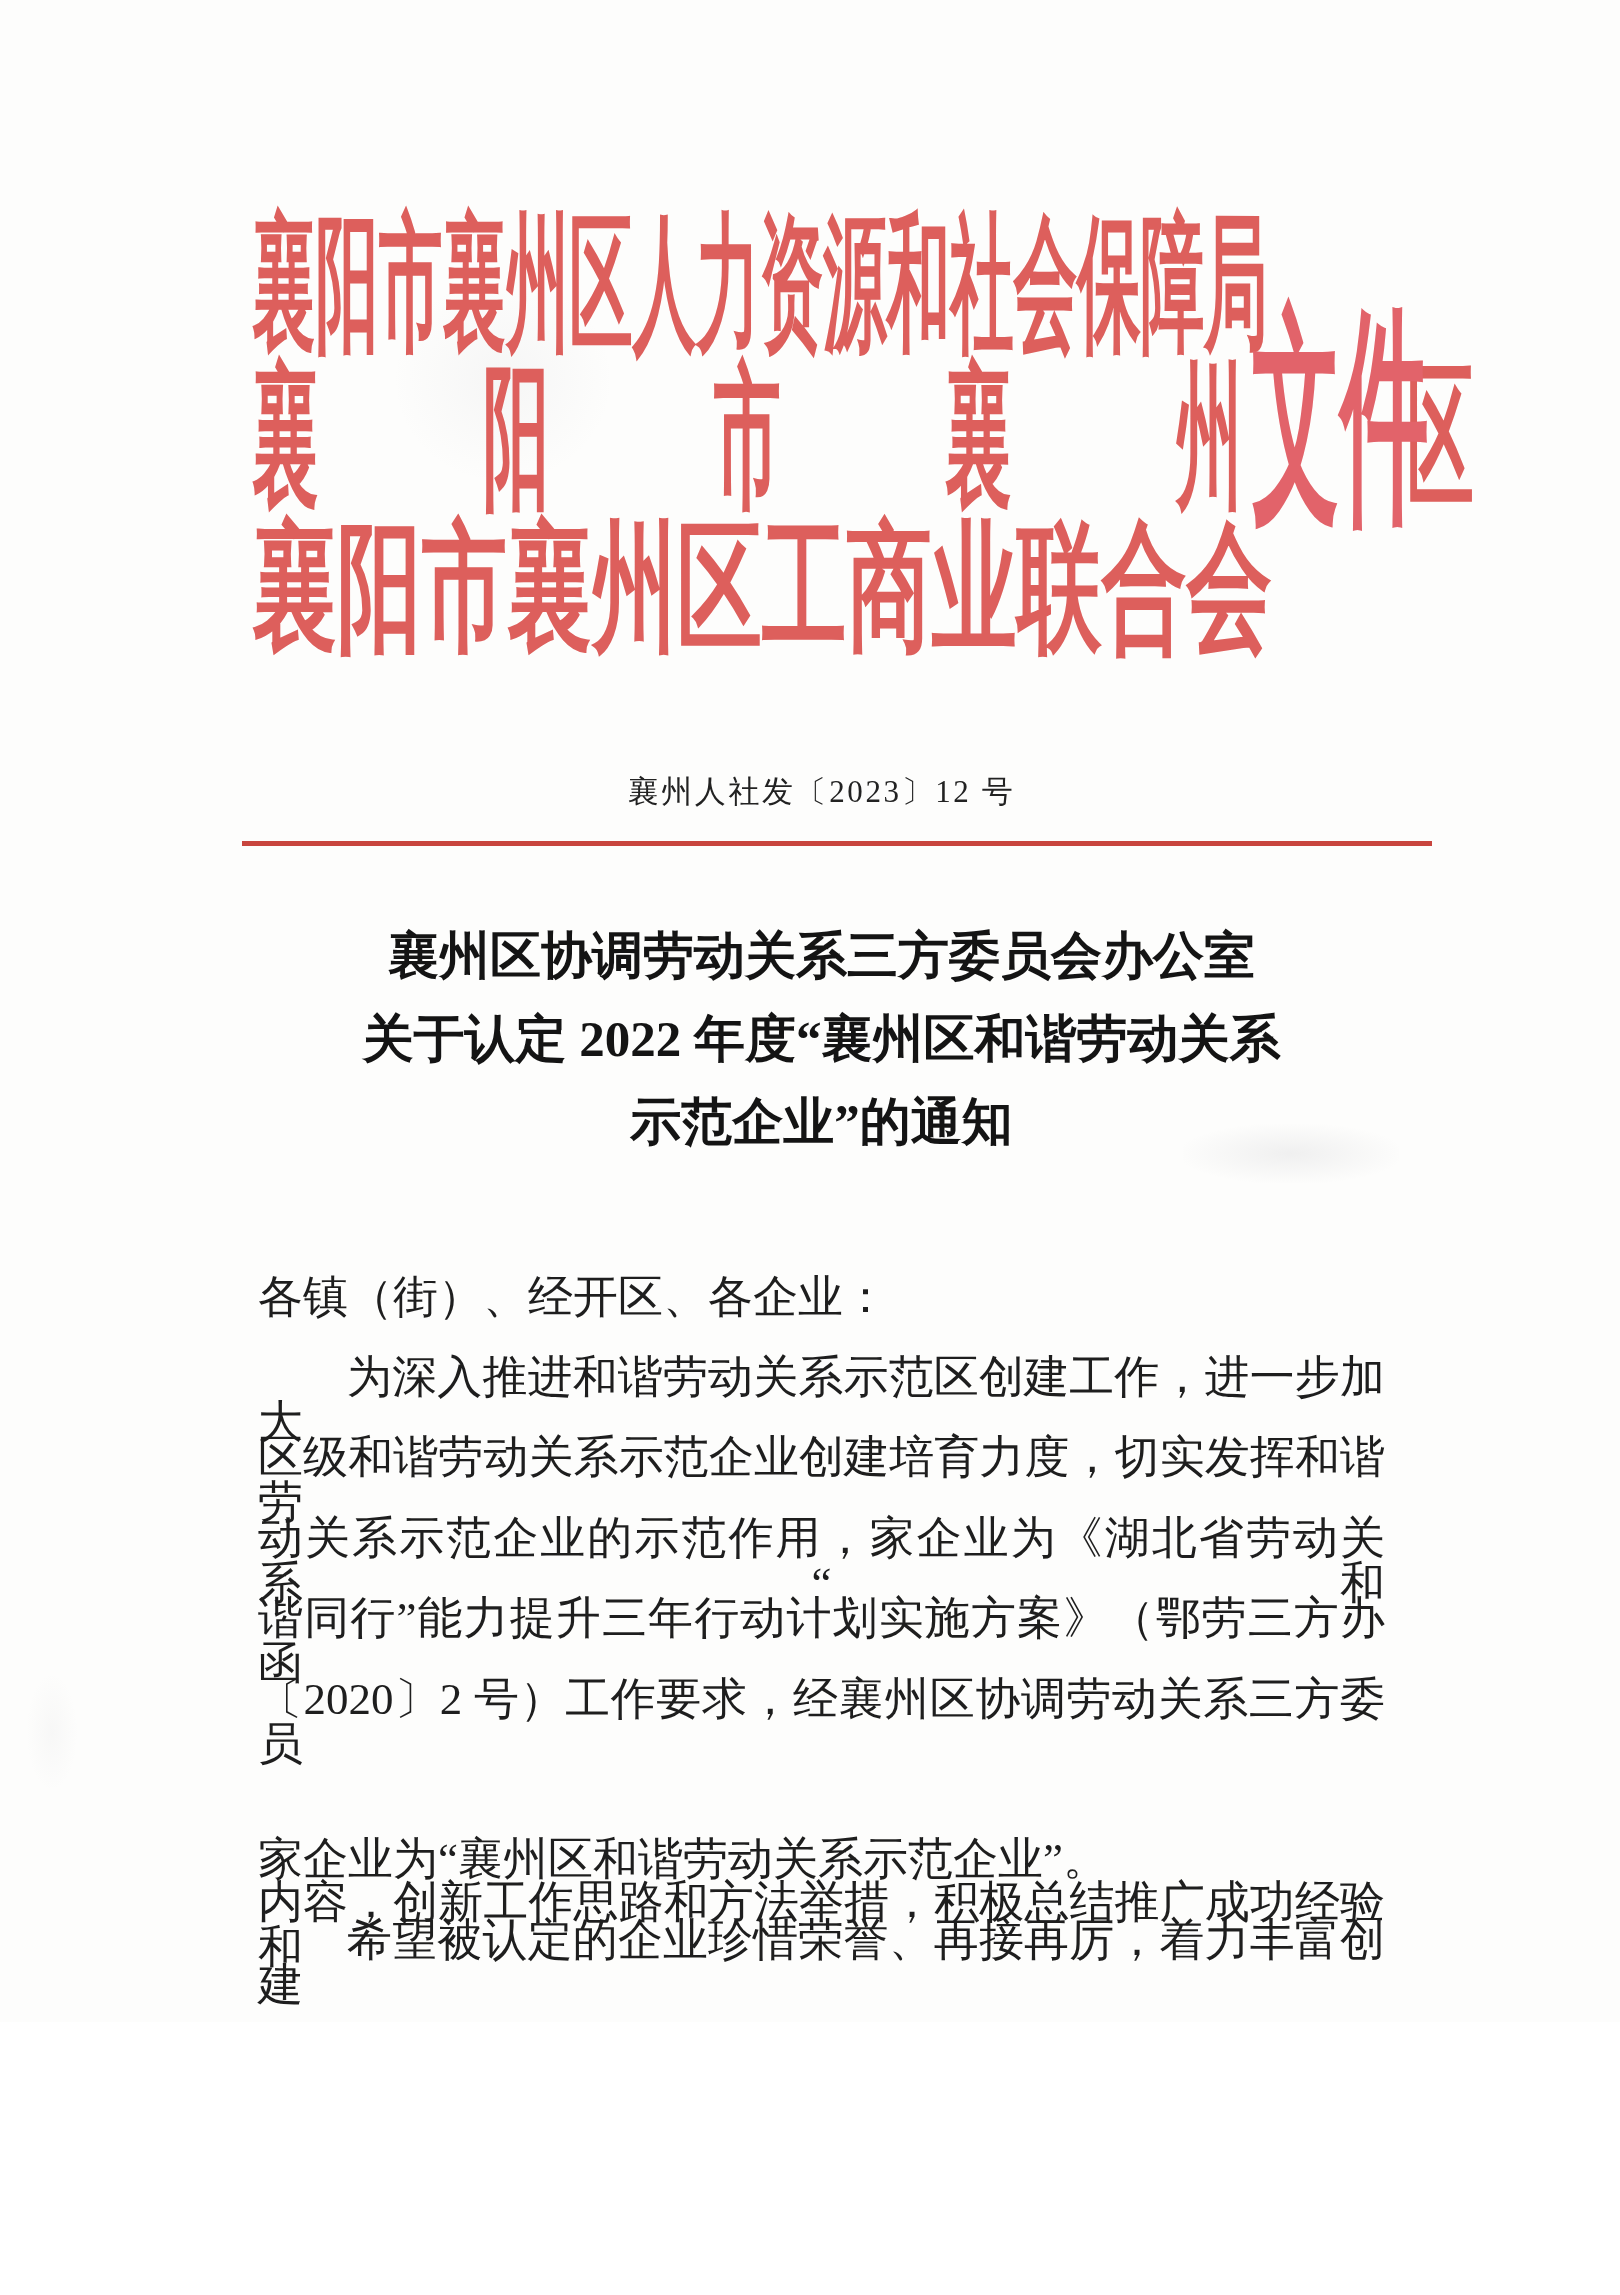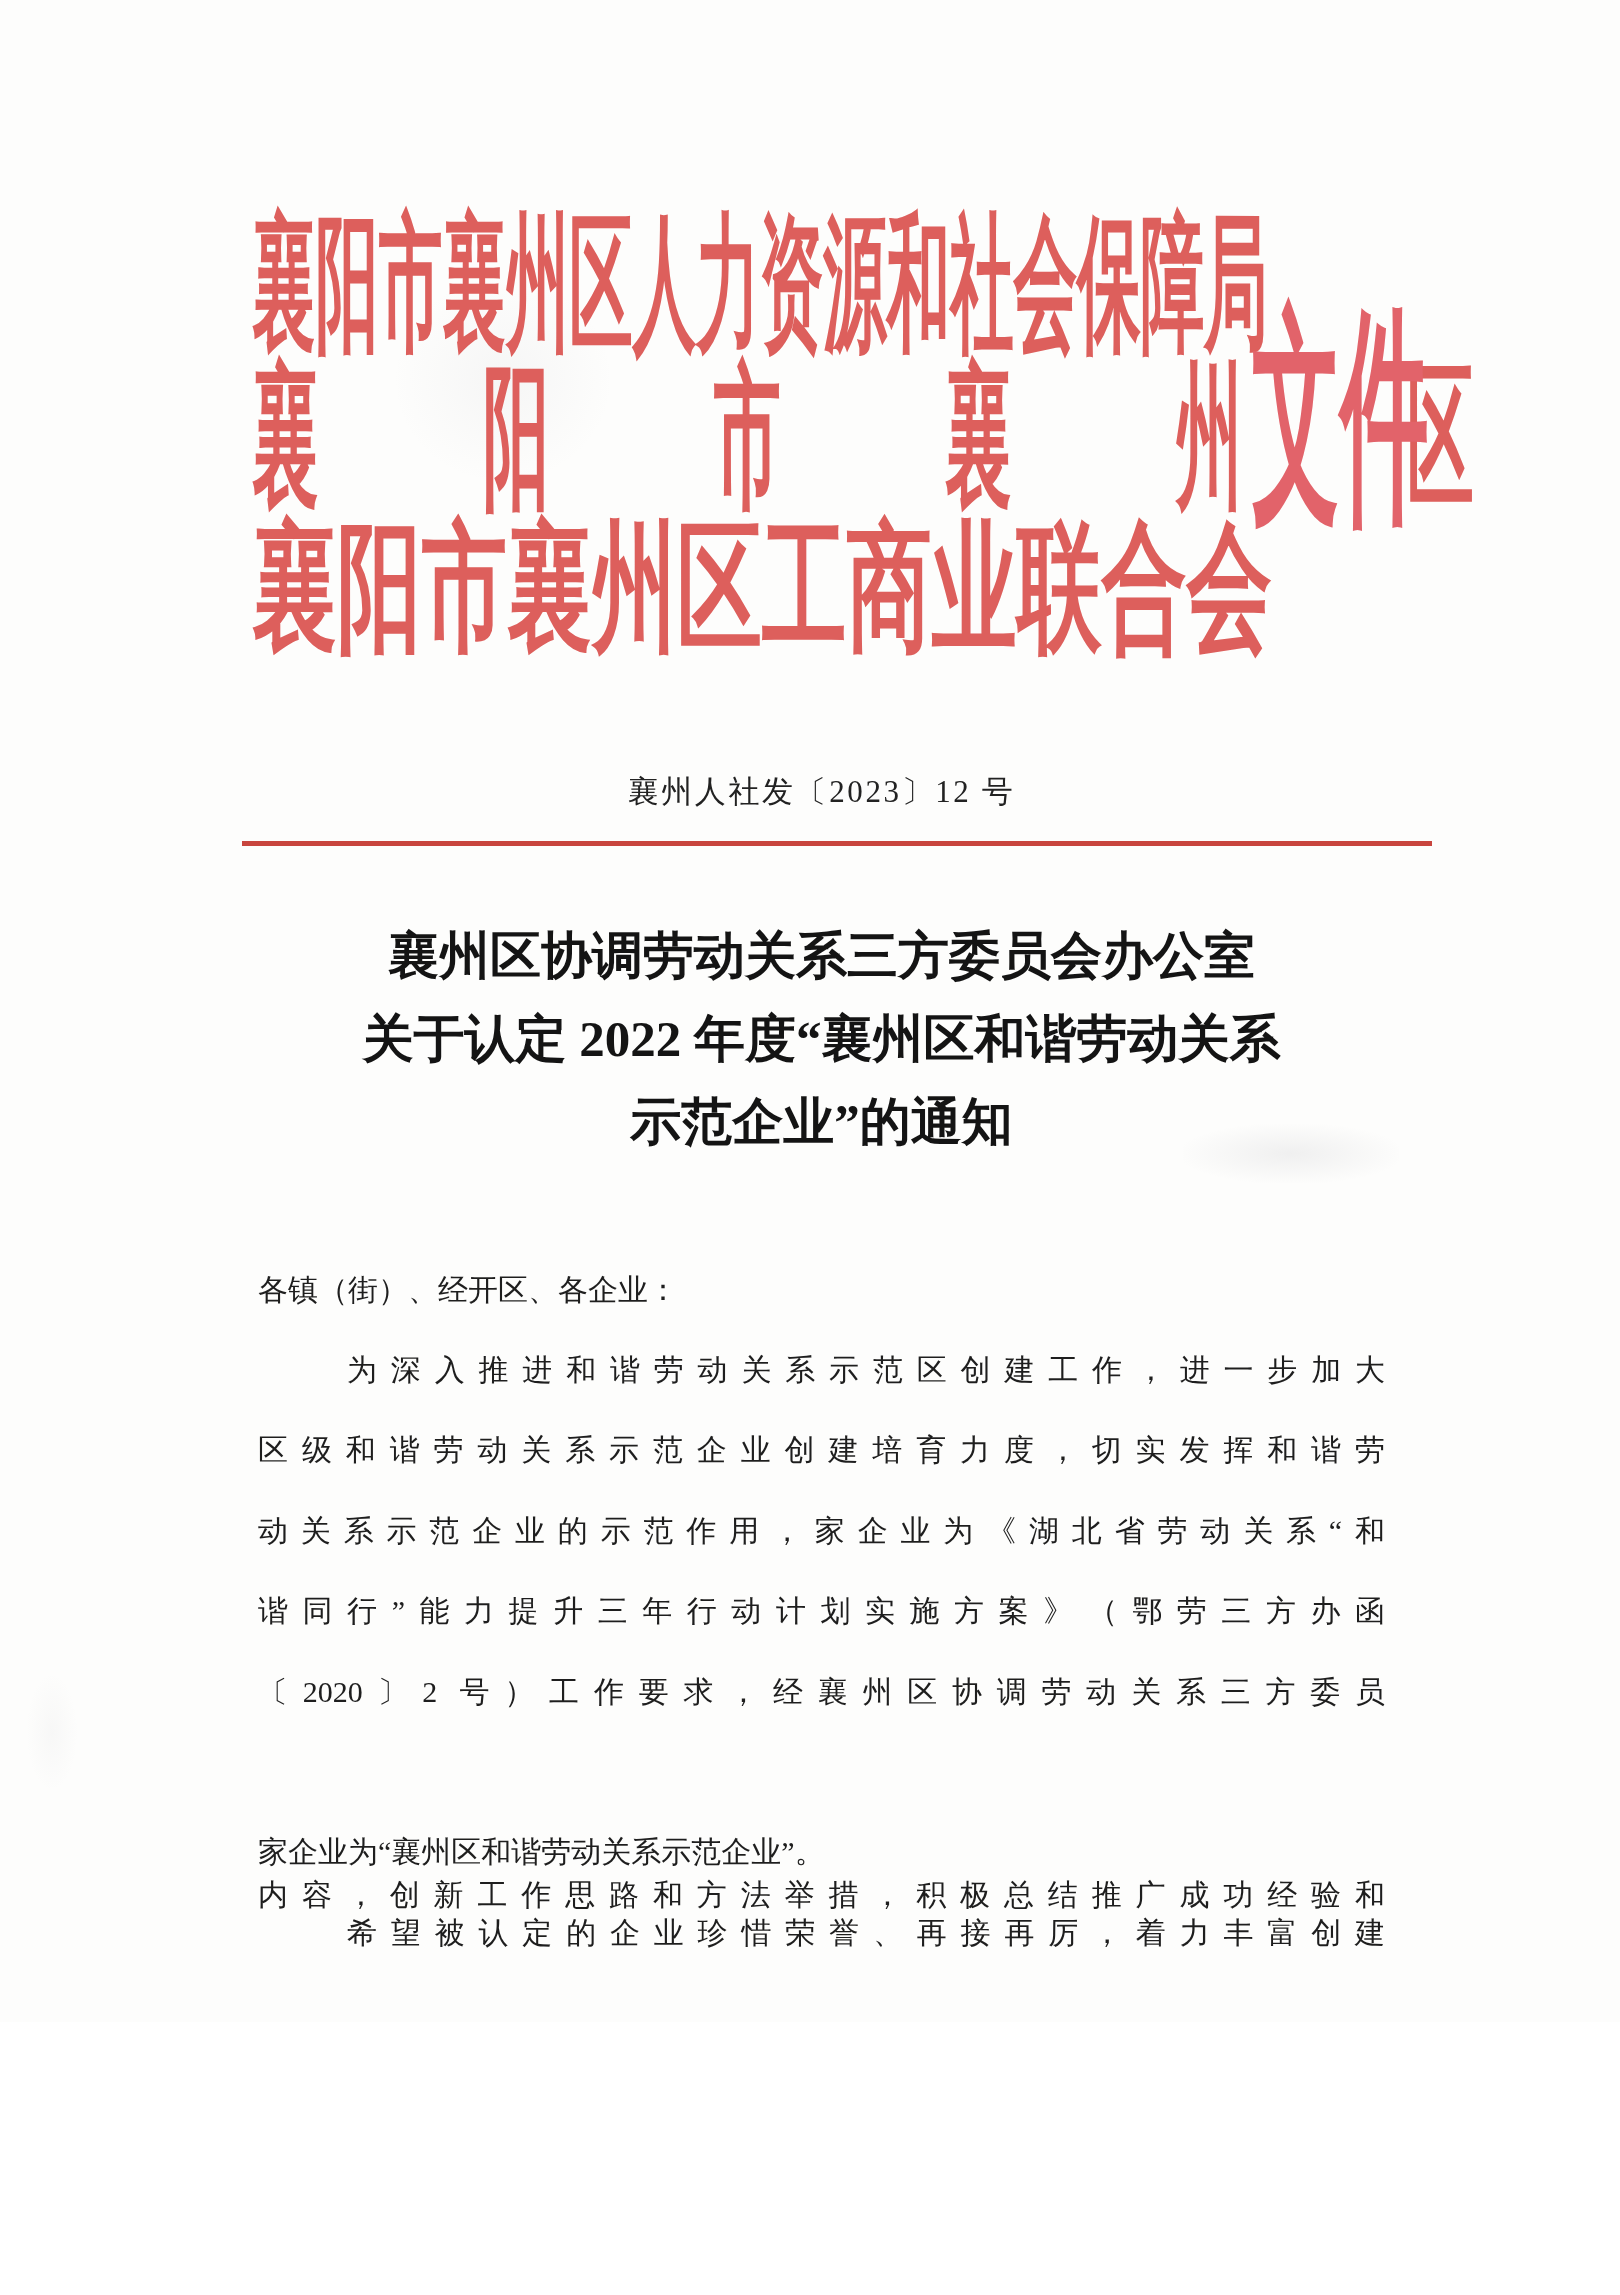--- a/index.html
+++ b/index.html
@@ -41,21 +41,21 @@
   .title-line {
     position:absolute; left:258px; width:1127px; text-align:center;
     font-size:51px; font-weight:700; color:#141414; line-height:1;
   }
   .t1 { top:931px; }
   .t2 { top:1014px; }
   .t3 { top:1097px; }
   
   .bline {
     position:absolute; left:258px; width:1127px;
-    font-size:30px; line-height:1; color:#1e1e1e; font-weight:400;
+    font-size:45px; line-height:1; color:#1e1e1e; font-weight:400;
   }
   .j { text-align:justify; text-align-last:justify; }
   .ind { text-indent:89px; }
   .b0 { top:1275px; }
   .b1 { top:1355px; }
   .b2 { top:1435px; }
   .b3 { top:1516px; }
   .b4 { top:1596px; }
   .b5 { top:1677px; }
   .b6 { top:1757px; }

